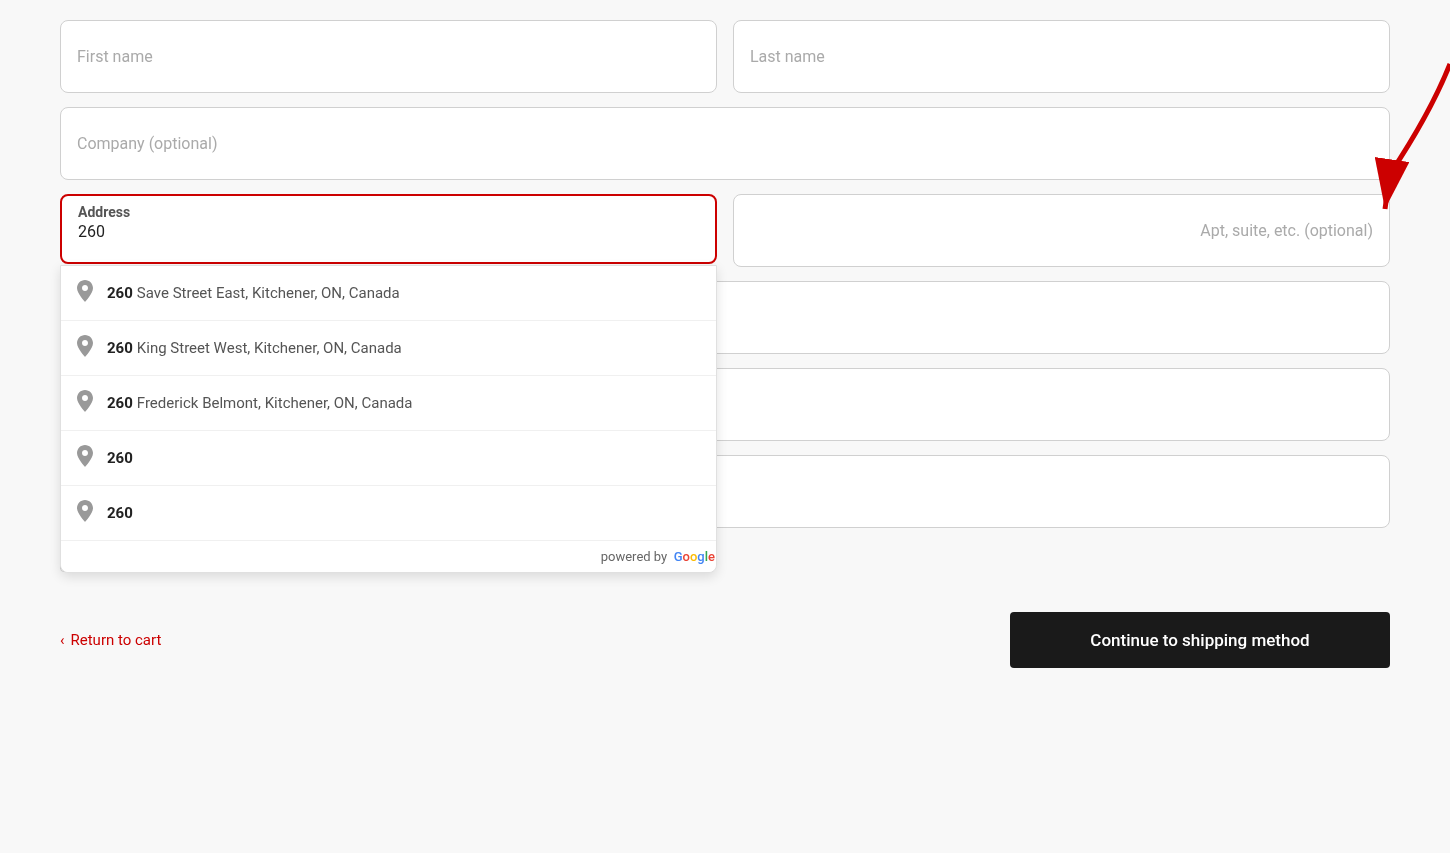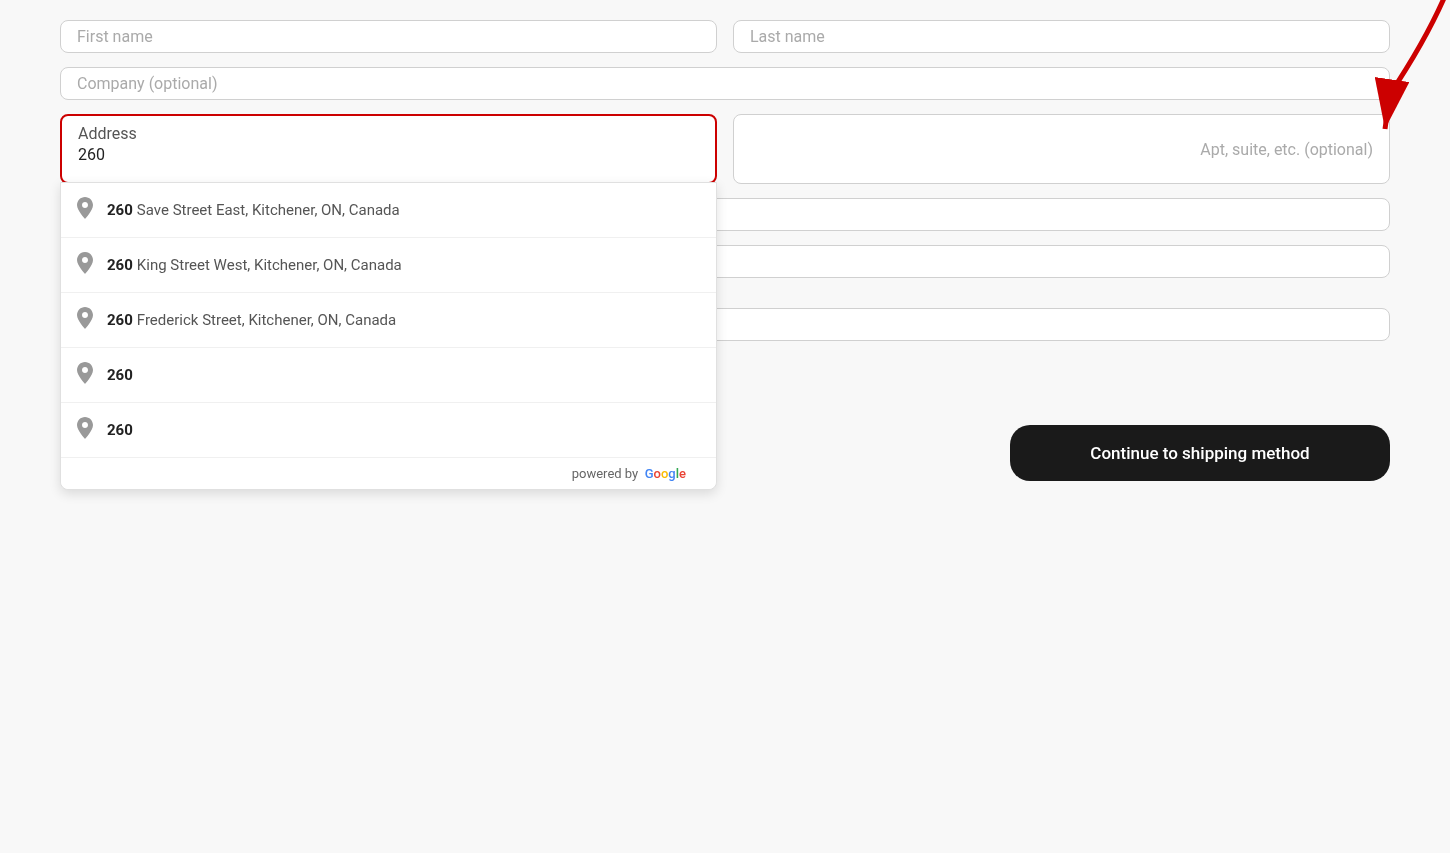--- a/index.html
+++ b/index.html
@@ -27,21 +27,21 @@
       margin-bottom: 14px;
     }
 
     .form-field {
       flex: 1;
       position: relative;
     }
 
     .form-input {
       width: 100%;
-      padding: 6px 16px;
+      padding: 26px 16px;
       border: 1.5px solid #d0d0d0;
       border-radius: 8px;
       font-size: 16px;
       color: #333;
       background: #fff;
       outline: none;
       appearance: none;
     }
 
     .form-input::placeholder {
@@ -54,24 +54,25 @@
       border: 2px solid #cc0000;
       border-radius: 8px;
       font-size: 16px;
       color: #333;
       background: #fff;
       outline: none;
       min-height: 70px;
     }
 
     .input-label-floating {
-      font-size: 16px;
+      font-size: 14px;
       color: #555;
       display: block;
       margin-bottom: 2px;
+      font-weight: bold;
     }
 
     .input-value {
       font-size: 16px;
       color: #222;
       caret-color: #222;
     }
 
     .address-field-wrapper {
       position: relative;
@@ -117,21 +118,21 @@
     }
 
     .autocomplete-item .bold-part {
       font-weight: 700;
       color: #222;
       margin-right: 4px;
     }
 
     .powered-by {
       text-align: right;
-      padding: 8px 30px;
+      padding: 8px 1px;
       font-size: 13px;
       color: #666;
       background: #fff;
       border-radius: 0 0 8px 8px;
     }
 
     .google-text {
       font-weight: 500;
     }
 
@@ -211,21 +212,21 @@
       display: flex;
       align-items: center;
       gap: 6px;
       cursor: pointer;
     }
 
     .continue-btn {
       background: #1a1a1a;
       color: #fff;
       border: none;
-      border-radius: 20px;
+      border-radius: 4px;
       padding: 18px 40px;
       font-size: 17px;
       font-weight: 500;
       cursor: pointer;
       min-width: 380px;
     }
 
     .arrow-svg {
       position: absolute;
       top: -140px;
@@ -290,21 +291,21 @@
           <span class="bold-part">260</span>
           <span> King Street West, Kitchener, ON, Canada</span>
         </div>
         <div class="autocomplete-item">
           <span class="pin-icon">
             <svg width="16" height="22" viewBox="0 0 16 22" fill="none">
               <path d="M8 0C3.6 0 0 3.6 0 8c0 5.5 8 14 8 14s8-8.5 8-14c0-4.4-3.6-8-8-8zm0 11c-1.7 0-3-1.3-3-3s1.3-3 3-3 3 1.3 3 3-1.3 3-3 3z" fill="#999"></path>
             </svg>
           </span>
           <span class="bold-part">260</span>
-          <span> Frederick Street, Kitchener, ON, Canada</span>
+          <span> Frederick Belmont, Kitchener, ON, Canada</span>
         </div>
         <div class="autocomplete-item">
           <span class="pin-icon">
             <svg width="16" height="22" viewBox="0 0 16 22" fill="none">
               <path d="M8 0C3.6 0 0 3.6 0 8c0 5.5 8 14 8 14s8-8.5 8-14c0-4.4-3.6-8-8-8zm0 11c-1.7 0-3-1.3-3-3s1.3-3 3-3 3 1.3 3 3-1.3 3-3 3z" fill="#999"></path>
             </svg>
           </span>
           <span class="bold-part">260</span>
         </div>
         <div class="autocomplete-item">

